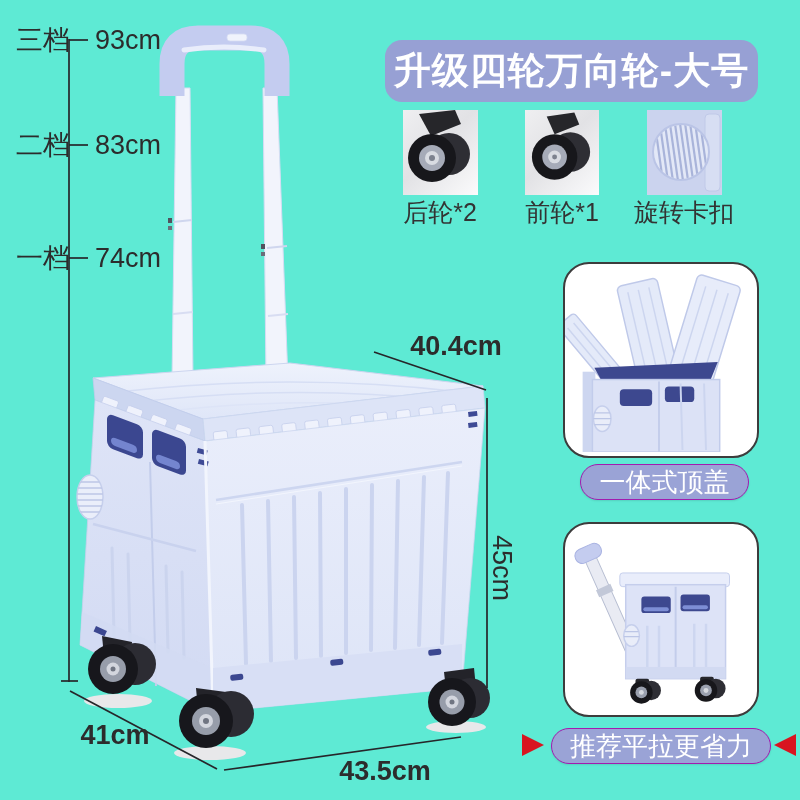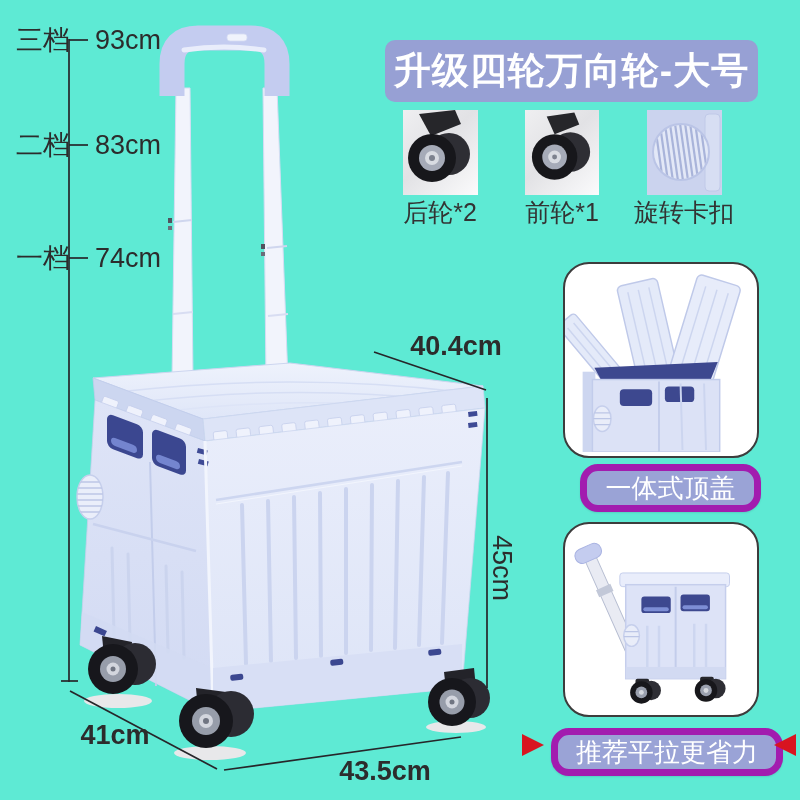--- a/index.html
+++ b/index.html
@@ -6,31 +6,31 @@
   .canvas{position:relative;width:800px;height:800px;background:#5eead4;overflow:hidden;
           font-family:"Liberation Sans","DejaVu Sans",sans-serif;}
   .abs{position:absolute;}
   svg{display:block;}
   
   .dim{position:absolute;color:#2c2c2c;font-size:27px;line-height:30px;white-space:nowrap;}
   .dim.center{text-align:center;font-weight:bold;}
   .dim.vert{writing-mode:vertical-rl;text-orientation:mixed;}
   
   .banner{position:absolute;left:385px;top:40px;width:373px;height:62px;background:#97a0d4;
-          border-radius:10px;color:#fff;font-size:37px;font-weight:700;letter-spacing:1px;
+          border-radius:17px;color:#fff;font-size:37px;font-weight:700;letter-spacing:1px;
           display:flex;align-items:center;justify-content:center;}
   
   .thumb{position:absolute;top:110px;width:75px;height:85px;overflow:hidden;}
   .thumb.photo{background:linear-gradient(135deg,#efeff1 0%,#e2e2e5 45%,#fbfbfc 100%);}
   .feat-label{position:absolute;top:197px;height:30px;color:#333;font-size:25px;line-height:30px;
               text-align:center;white-space:nowrap;}
   
   .cbox{position:absolute;left:563px;width:192px;background:#fff;border:2px solid #3c3c3c;
         border-radius:26px;overflow:hidden;}
-  .pill{position:absolute;background:#9aa3d6;border:7px solid #a21caf;border-radius:18px;color:#fff;
+  .pill{position:absolute;background:#9aa3d6;border:1px solid #a21caf;border-radius:18px;color:#fff;
         font-size:26px;display:flex;align-items:center;justify-content:center;white-space:nowrap;
         box-shadow:0 1px 2px rgba(0,0,0,0.10);}
   .tri{position:absolute;width:0;height:0;border-top:11px solid transparent;border-bottom:11px solid transparent;}
   .tri.point-right{border-left:22px solid #d81420;}
   .tri.point-left{border-right:22px solid #d81420;}
 </style>
 </head>
 <body>
 
 <div class="canvas">

